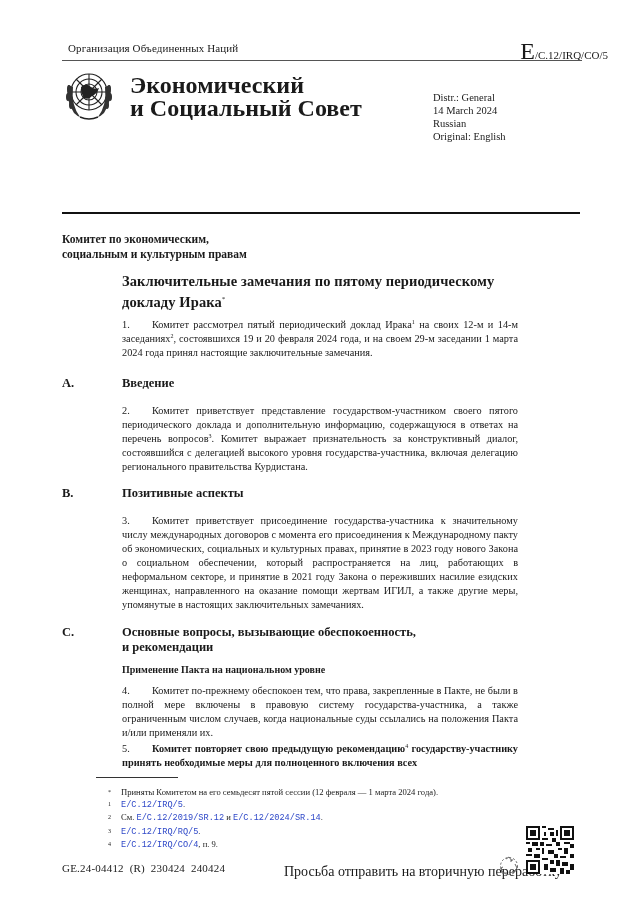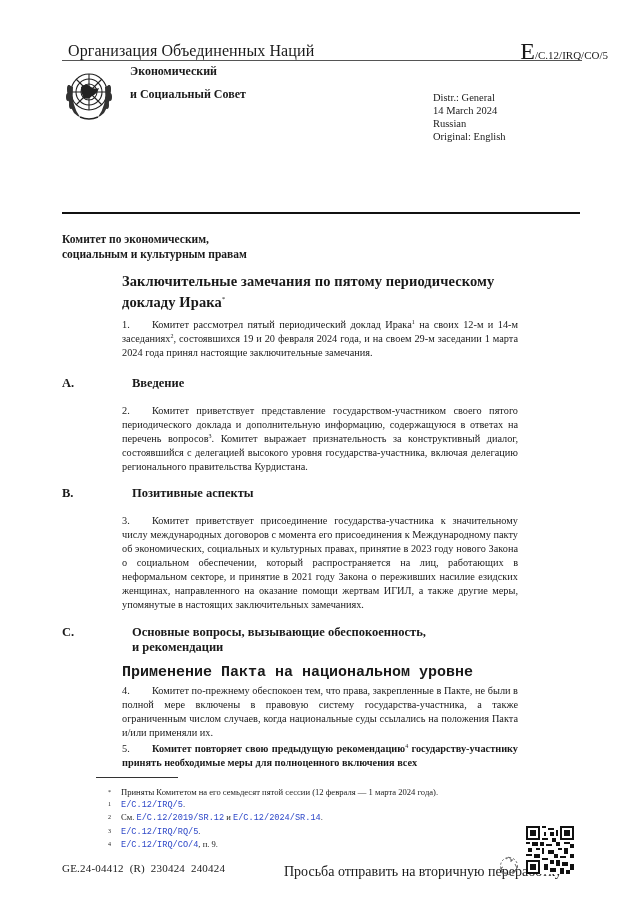--- a/index.html
+++ b/index.html
@@ -1,42 +1,42 @@
 <!DOCTYPE html>
 <html><head>
 <meta charset="utf-8">
 <style>
   html, body { margin: 0; padding: 0; background: #ffffff; }
   body { width: 640px; height: 905px; position: relative; overflow: hidden;
          font-family: "Liberation Serif", "DejaVu Serif", serif; color: #1a1a1a; }
   .abs { position: absolute; }
 
   
-  .org-name { left: 68px; top: 42px; font-size: 16px; letter-spacing: 0.1px; }
+  .org-name { left: 68px; top: 42px; font-size: 11px; letter-spacing: 0.1px; }
   .symbol { right: 32px; top: 38px; white-space: nowrap; }
   .symbol .big { font-size: 24px; }
   .symbol .small { font-size: 11px; }
   .rule-top { left: 62px; top: 60px; width: 520px; height: 1px; background: #555; }
   .logo { left: 62px; top: 65px; width: 54px; height: 58px; }
-  .council { left: 130px; top: 60px; font-size: 12px; font-weight: bold; line-height: 23px; }
+  .council { left: 130px; top: 74px; font-size: 24px; font-weight: bold; line-height: 23px; }
   .distr { left: 433px; top: 75px; font-size: 10.5px; line-height: 13px; margin-top: 16px; }
   .rule-thick { left: 62px; top: 212px; width: 518px; height: 2px; background: #111; }
 
   .committee { left: 62px; top: 232px; font-size: 11.5px; font-weight: bold; line-height: 15px; }
   .doc-title { left: 122px; top: 272px; font-size: 14.5px; font-weight: bold; line-height: 18px; letter-spacing: 0.1px; }
   .doc-title sup { font-size: 7px; font-weight: normal; }
 
   .para { left: 122px; width: 396px; font-size: 10.3px; line-height: 14px; text-align: justify; }
   .para .num { display: inline-block; width: 30px; }
   .para sup { font-size: 6px; line-height: 0; }
 
   .sect { left: 62px; font-size: 12.5px; font-weight: bold; line-height: 15px; }
   .sect .letter { display: inline-block; width: 60px; }
-  .sect .stitle { display: inline-block; vertical-align: top; margin-left: 10px; }
-  .subsect { left: 122px; font-size: 15px; font-weight: bold; font-family: Liberation Mono, monospace; }
+  .sect .stitle { display: inline-block; vertical-align: top; }
+  .subsect { left: 122px; font-size: 10px; font-weight: bold; }
 
   .fn-rule { left: 96px; top: 777px; width: 82px; height: 1px; background: #333; }
   .footnotes { left: 108px; top: 786px; font-size: 8.6px; line-height: 12.2px; }
   .footnotes .fnmark { display: inline-block; width: 13px; font-size: 6px; vertical-align: top; }
   .footnotes .link { color: #2e48c8; font-family: Liberation Mono, monospace; }
 
   .job { left: 62px; top: 862px; font-size: 11px; letter-spacing: 0.2px; }
   .recycle-text { left: 284px; top: 864px; font-size: 14px; }
   .recycle-icon { left: 498px; top: 855px; width: 22px; height: 22px; }
   .qr { left: 526px; top: 826px; width: 48px; height: 48px; }

